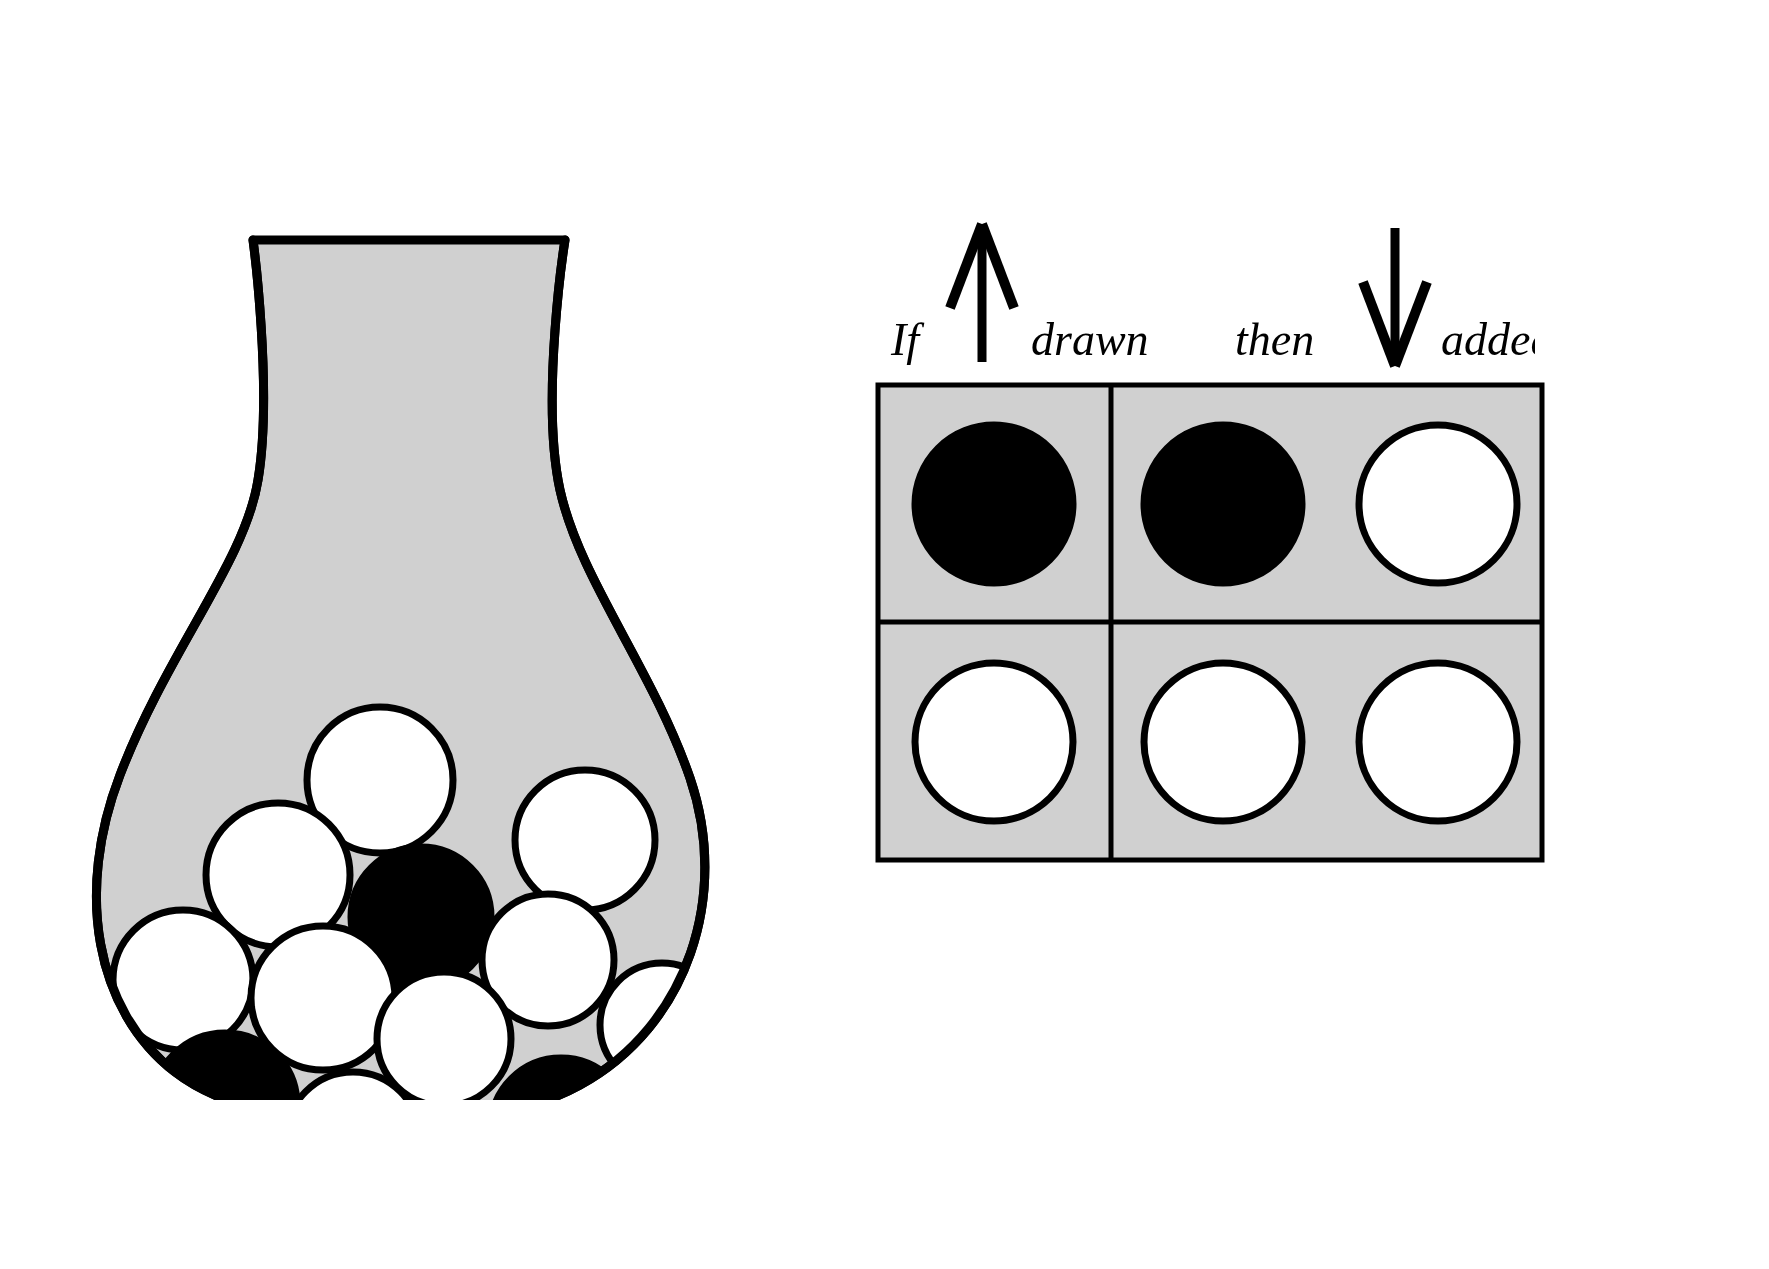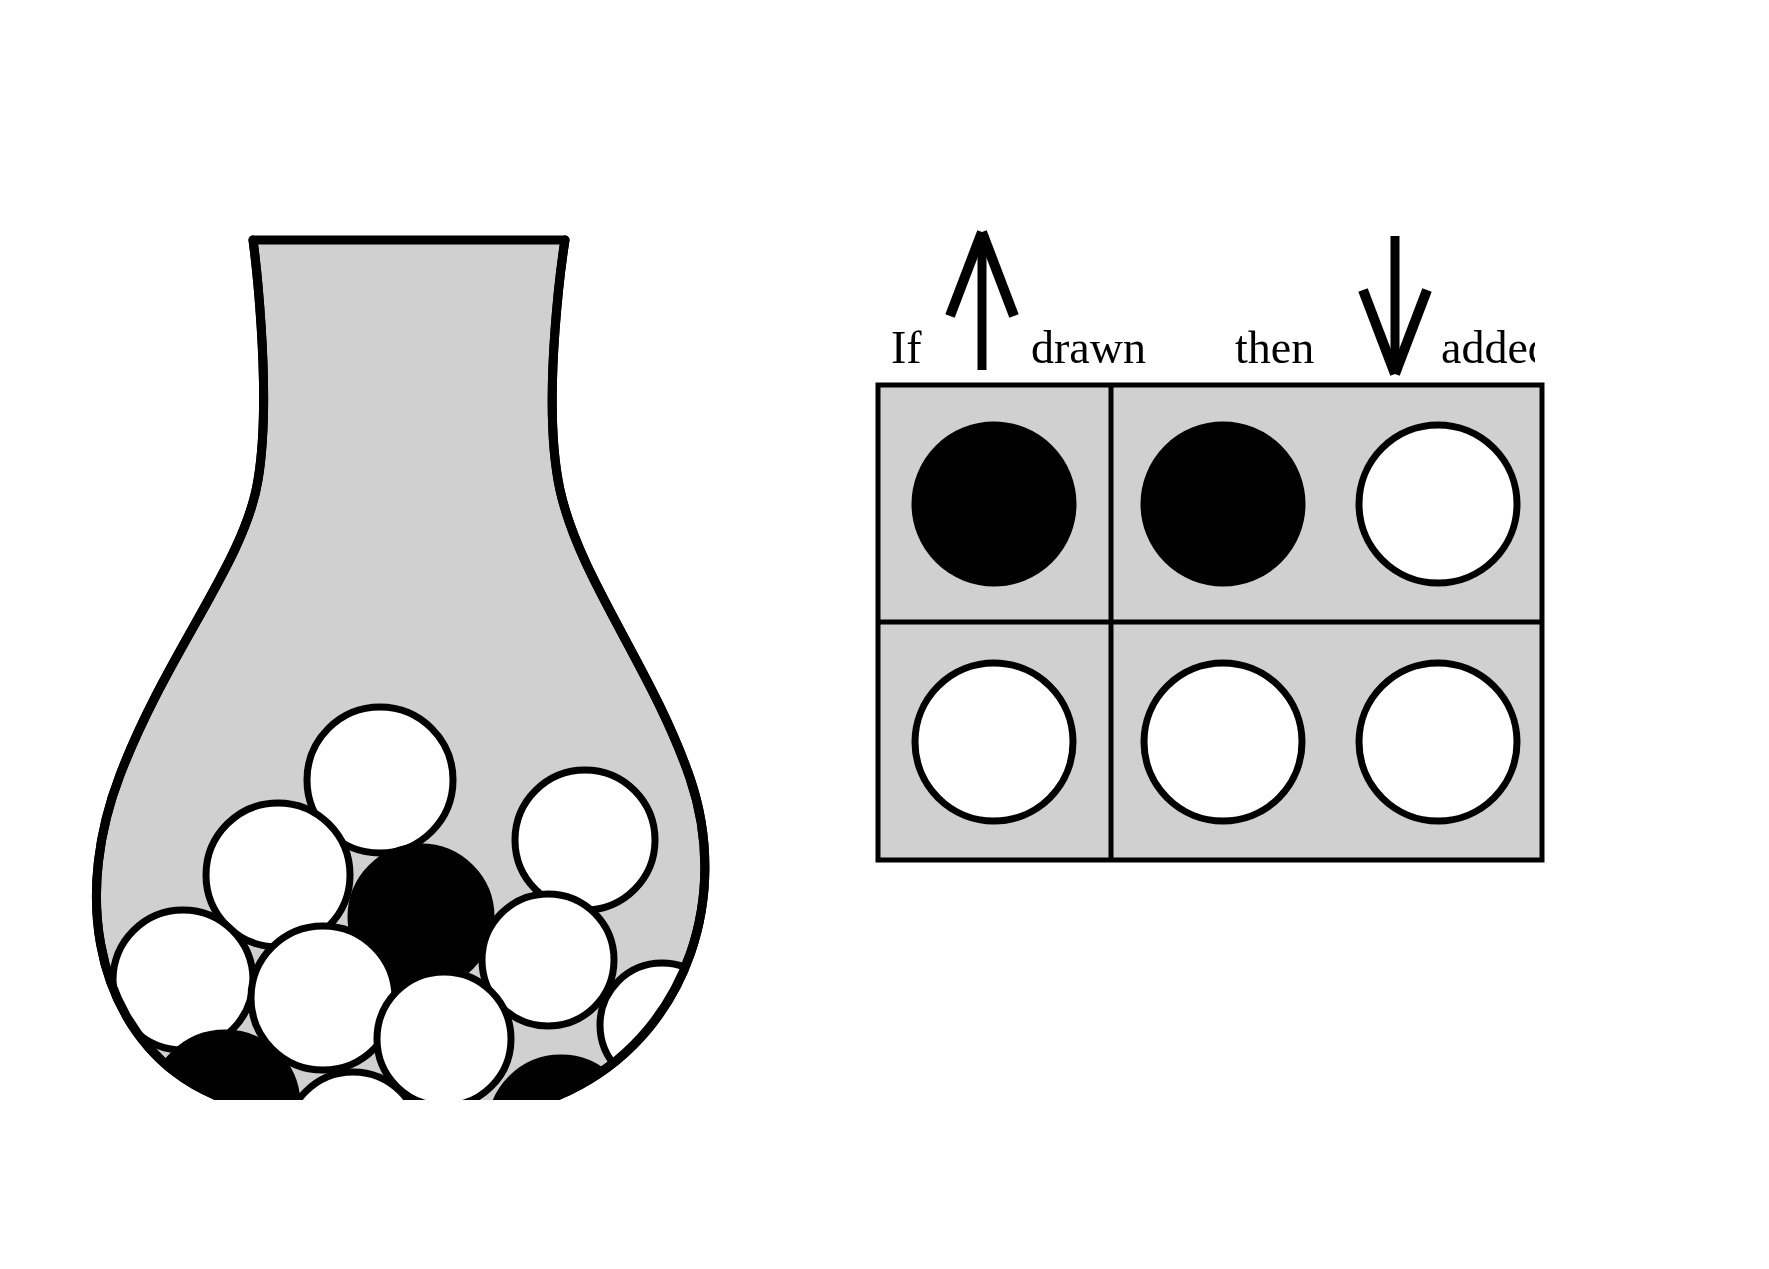--- a/index.html
+++ b/index.html
@@ -35,23 +35,24 @@
   
   #rule-panel {
     left: 855px;
     top: 210px;
     width: 880px;
     height: 700px;
   }
   #rule-caption {
     position: absolute;
     left: 0;
-    top: 8px;
+    top: 0;
     width: 680px;
     height: 175px;
+    font-style: italic;
   }
   #caption-svg { display: block; }
 
   #rule-grid {
     position: absolute;
     left: 20px;
     top: 172px;
     width: 670px;
     height: 481px;
   }

